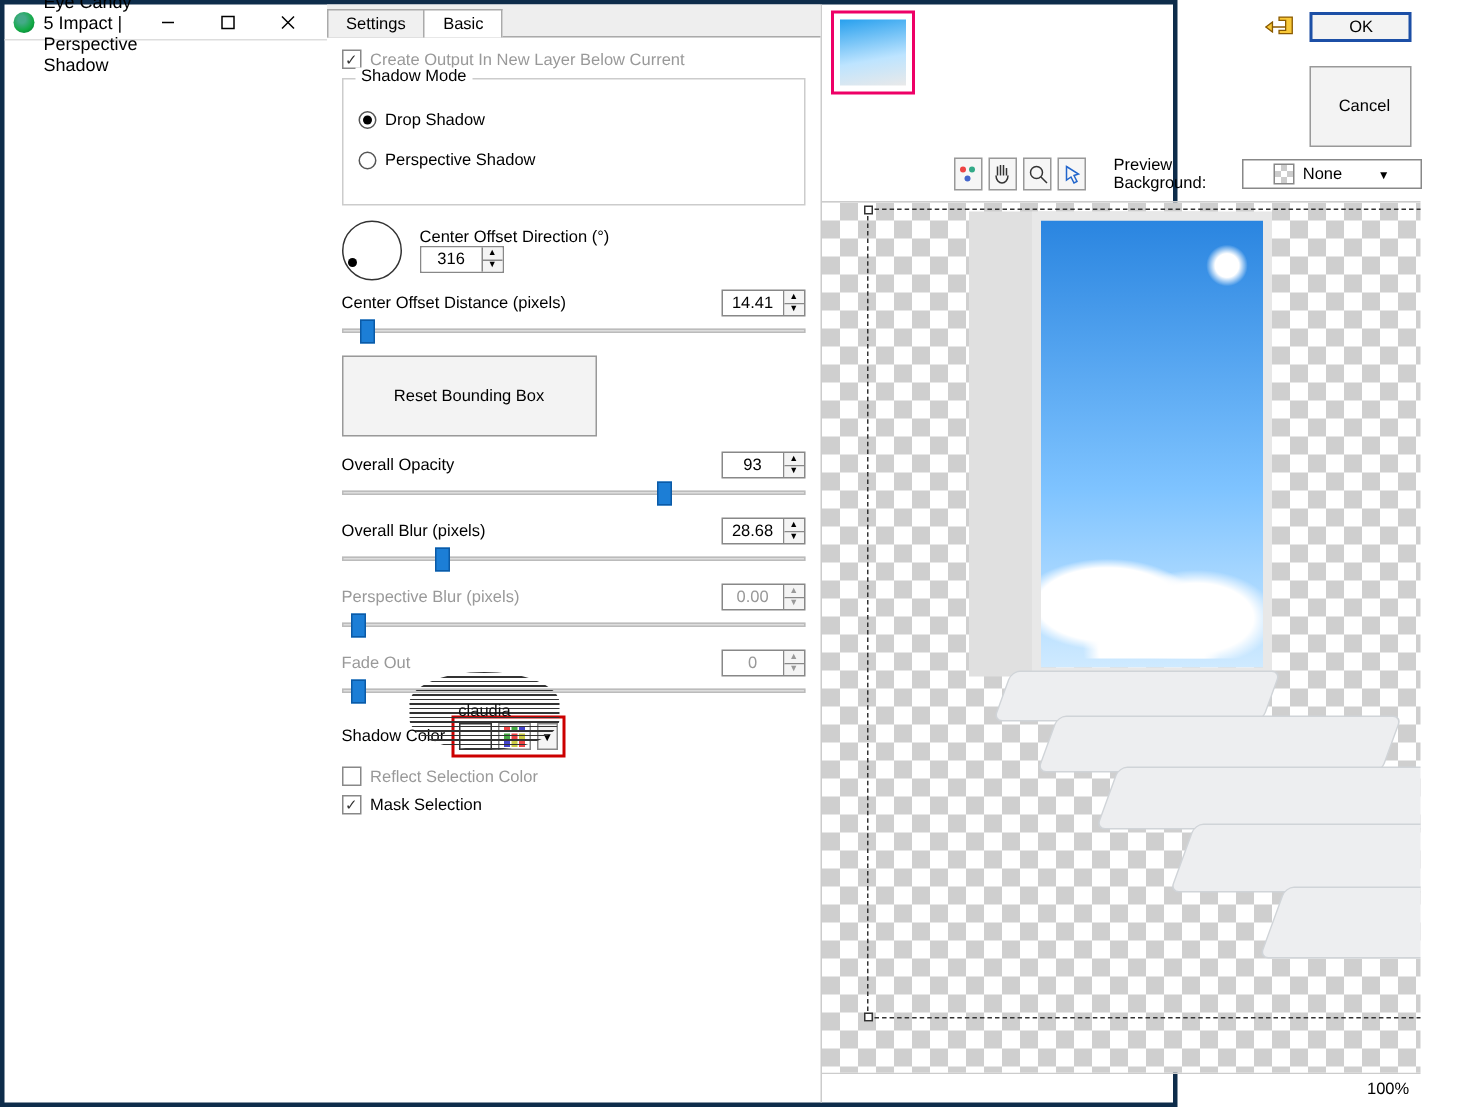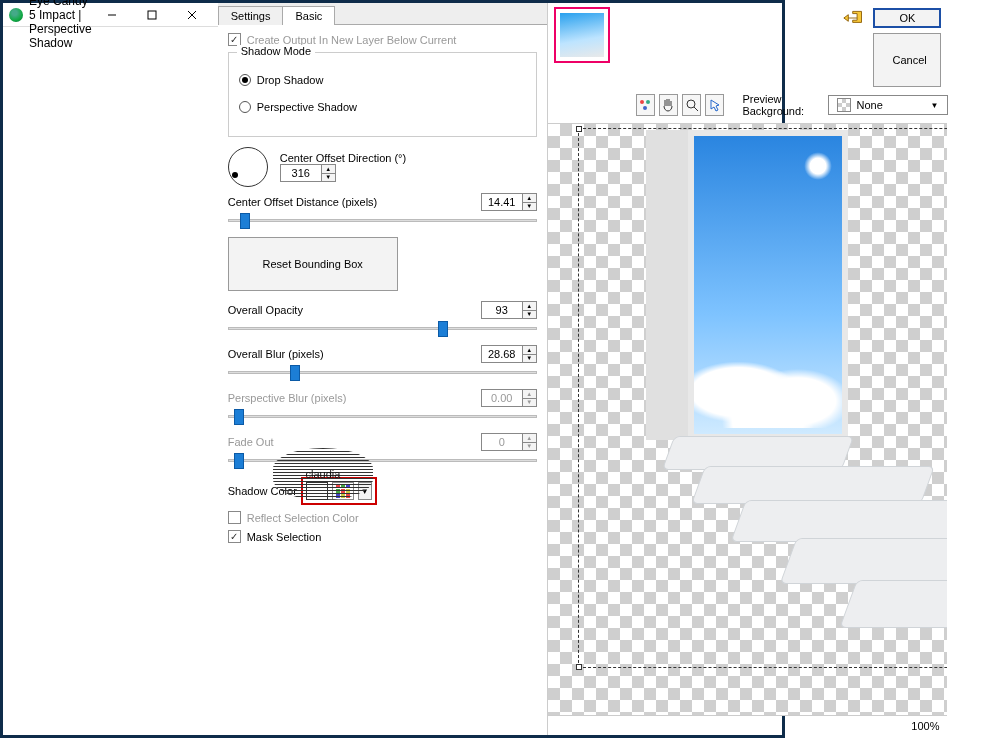--- a/index.html
+++ b/index.html
@@ -50,28 +50,28 @@
 .palette-btn { width: 22px; height: 18px; border: 1px solid #888; display: flex; align-items: center; justify-content: center; background: #fff; }
 .palette-grid { display: grid; grid-template-columns: repeat(3,4px); grid-template-rows: repeat(3,4px); gap: 1px; }
 .palette-grid span:nth-child(1){background:#e44;} .palette-grid span:nth-child(2){background:#4a4;} .palette-grid span:nth-child(3){background:#44c;}
 .palette-grid span:nth-child(4){background:#4a4;} .palette-grid span:nth-child(5){background:#e44;} .palette-grid span:nth-child(6){background:#cc4;}
 .palette-grid span:nth-child(7){background:#44c;} .palette-grid span:nth-child(8){background:#cc4;} .palette-grid span:nth-child(9){background:#e44;}
 .dd-arrow { width: 14px; height: 18px; border: 1px solid #888; display:flex; align-items:center; justify-content:center; font-size:8px; background:#f4f4f4;}
 .right-panel { flex: 1; display: flex; flex-direction: column; min-width: 0; }
 .top-right { display: flex; align-items: flex-start; padding: 4px 6px; gap: 8px; }
 .thumb-preview { width: 56px; height: 56px; border: 2px solid #e06; background: #fff; display:flex; align-items:center; justify-content:center; }
 .thumb-preview .mini { width: 44px; height: 44px; background: linear-gradient(170deg,#28a0ee 0%,#bde4ff 60%,#e9e9e9 100%); }
-.right-buttons { margin-left: auto; display: flex; flex-direction: column; gap: 4px; align-items: flex-end; }
+.right-buttons { margin-left: auto; display: flex; flex-direction: column; gap: 15px; align-items: flex-end; }
 .btn-ok { border: 2px solid #1c4fa6; background: #f3f3f3; width: 68px; padding: 2px 0; text-align: center; }
 .hand-ok { display:flex; align-items:center; gap:2px;}
 .toolbar { display: flex; align-items: center; gap: 4px; padding: 2px 0 6px 88px; }
 .tbtn { width: 24px; height: 22px; border: 1px solid #999; background: #f6f6f6; display:flex; align-items:center; justify-content:center; }
 .tbtn svg { width:14px; height:14px; }
 .preview-bg-label { margin-left: 14px; }
-.select { border: 1px solid #888; height: 20px; display: flex; align-items: center; padding: 0 8px; min-width: 120px; background:#fff; }
+.select { border: 1px solid #888; height: 20px; display: flex; align-items: center; padding: 0 20px; min-width: 120px; background:#fff; }
 .select .sw { width:14px; height:14px; background: repeating-conic-gradient(#ccc 0 25%, #fff 0 50%) 0 0/8px 8px; border:1px solid #888; margin-right:6px;}
 .select .arrow { margin-left:auto; font-size:8px;}
 .preview-area { flex: 1; background: repeating-conic-gradient(#cfcfcf 0 25%, #fff 0 50%) 0 0/24px 24px; position: relative; border-top: 1px solid #ccc; overflow:hidden;}
 .selection-box { position:absolute; left:30px; top:4px; width:540px; height:540px; border:1px dashed #333;}
 .selection-box .h { position:absolute; width:6px; height:6px; border:1px solid #333; background:#fff;}
 .h.tl{left:-3px;top:-3px;} .h.tr{right:-3px;top:-3px;} .h.bl{left:-3px;bottom:-3px;} .h.br{right:-3px;bottom:-3px;}
 .door { position:absolute; left:60px; top:6px; width:260px; height:360px; }
 .door .frame { position:absolute; left:80px; top:0; width:160px; height:310px; background:linear-gradient(180deg,#2a85e0,#7ec3ff 60%,#cfeaff); border:6px solid #e8e8e8; box-shadow: -42px 0 0 0 #e0e0e0;}
 .door .sun { position:absolute; right:10px; top:16px; width:28px; height:28px; background: radial-gradient(circle,#fff 0 40%,rgba(255,255,255,0) 70%); border-radius:50%; filter: blur(0.5px);}
 .door .clouds { position:absolute; left:0; right:0; bottom:6px; height:90px; background: radial-gradient(ellipse at 30% 60%,#fff 0 32%,transparent 40%), radial-gradient(ellipse at 70% 70%,#fff 0 26%,transparent 36%), radial-gradient(ellipse at 50% 90%,#fff 0 34%,transparent 44%);}

